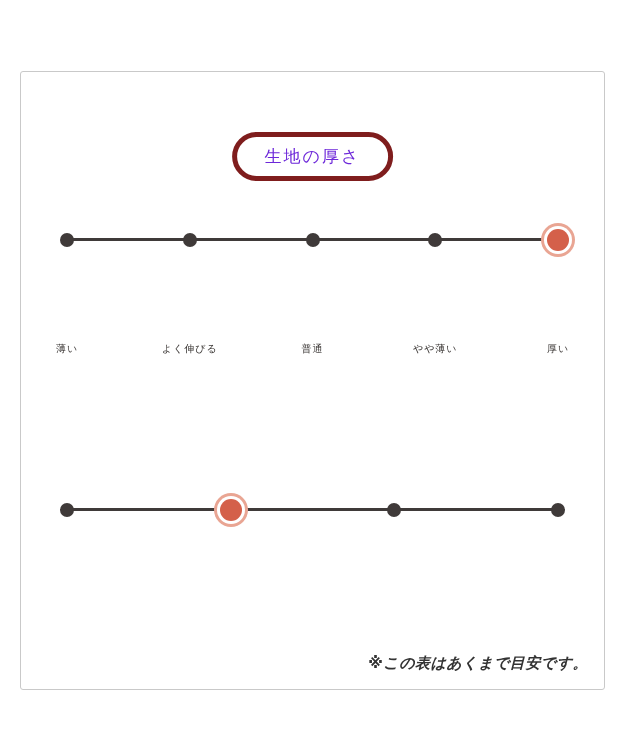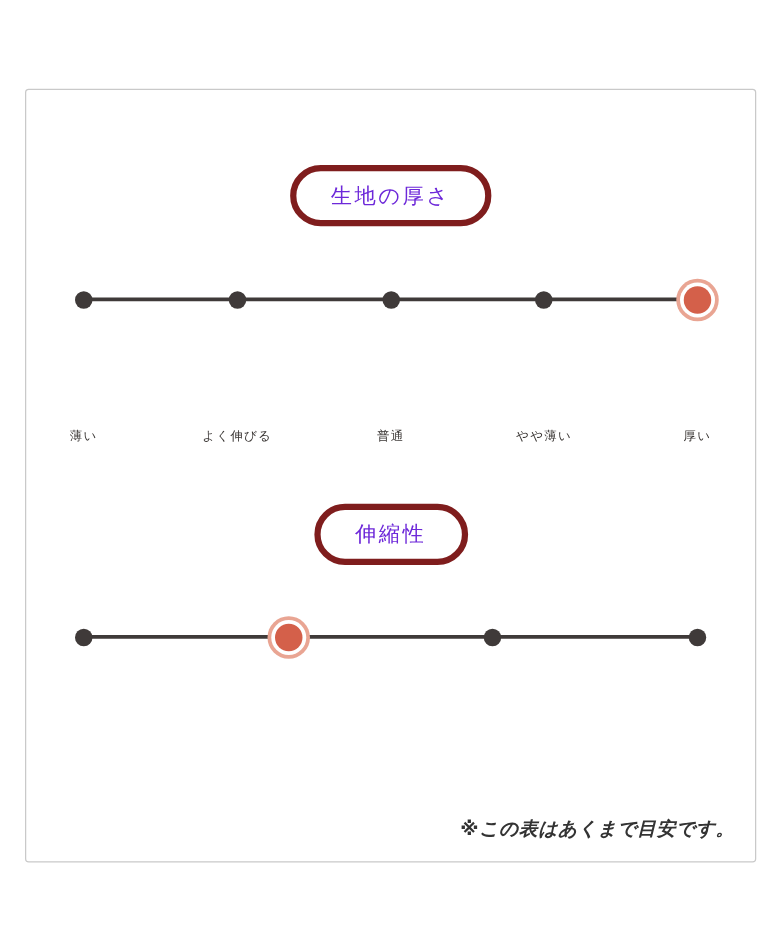--- a/index.html
+++ b/index.html
@@ -111,23 +111,20 @@
     </div>
 
     <div class="labels labels-thickness">
       <span class="pt-label" style="left:0%">薄い</span>
       <span class="pt-label" style="left:25%">よく伸びる</span>
       <span class="pt-label" style="left:50%">普通</span>
       <span class="pt-label" style="left:75%">やや薄い</span>
       <span class="pt-label selected" style="left:100%">厚い</span>
     </div>
 
-    <div class="pill pill-stretch">
-      <span>伸縮性</span>
-    </div>
 
     <div class="track track-stretch">
       <span class="dot" style="left:0%"></span>
       <span class="dot selected" style="left:33.333%"></span>
       <span class="dot" style="left:66.667%"></span>
       <span class="dot" style="left:100%"></span>
     </div>
 
 
     <div class="note">※この表はあくまで目安です。</div>

